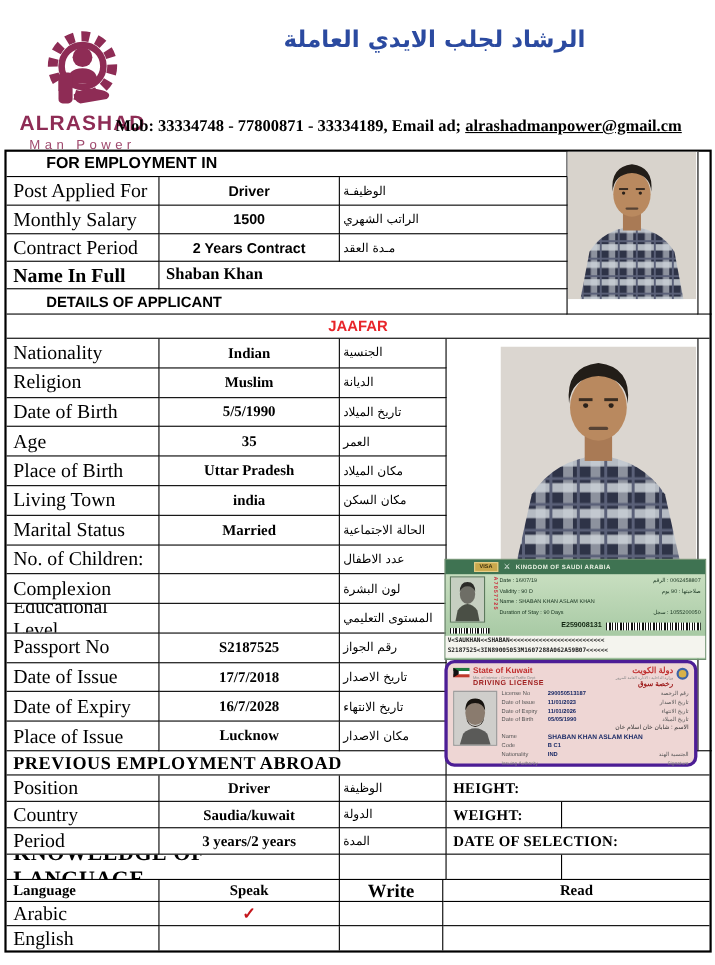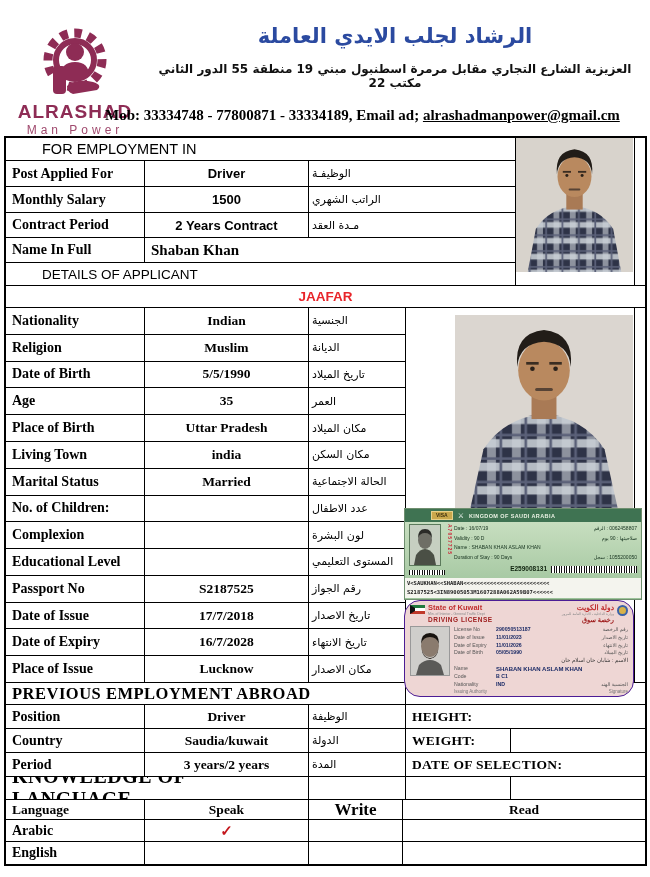--- a/index.html
+++ b/index.html
@@ -21,25 +21,25 @@
   .secA{grid-template-columns:139px 164px 207px 119px 10px;grid-template-rows:23px 26px 26px 25px 25px 23px 22px;}
   .secB{grid-template-columns:139px 164px 97px 229px 10px;grid-template-rows:repeat(14,1fr);height:375px;}
   .secC{grid-template-columns:139px 164px 97px 105px 134px;grid-template-rows:22px 24px 24px 24px;}
   .secD1{grid-template-columns:303px 97px 105px 134px;grid-template-rows:23px;}
   .secD2{grid-template-columns:139px 164px 94px 242px;grid-template-rows:20px 22px 22px;}
 
   .cell{border-right:1.5px solid #000;border-bottom:1.5px solid #000;box-sizing:border-box;display:flex;align-items:center;padding:0 6px;overflow:hidden;min-width:0;}
   .noR{border-right:none;}.noB{border-bottom:none;}
   .ctr{justify-content:center;text-align:center;}
   .b{font-weight:bold;}
-  .lbl{font-size:14px;font-weight:bold;}
+  .lbl{font-size:18px;}
   .val{font-size:13.5px;font-weight:bold;}
   .sansb{font-family:"Liberation Sans",sans-serif;font-weight:bold;font-size:13px;}
   .ar{font-family:"DejaVu Sans",sans-serif;font-size:11px;justify-content:flex-end;direction:rtl;padding:0 3px;}
-  .hsans{font-family:"Liberation Sans",sans-serif;font-weight:normal;font-size:14.5px;padding-left:36px;}
+  .hsans{font-family:"Liberation Sans",sans-serif;font-weight:bold;font-size:14.5px;padding-left:36px;}
   .hserif{font-weight:bold;font-size:16.5px;letter-spacing:.5px;}
   .jaafar{font-family:"Liberation Sans",sans-serif;font-weight:bold;font-size:13.5px;color:#e8252a;}
   .rightlbl{font-weight:bold;font-size:13.5px;letter-spacing:.3px;}
   .check{color:#c4161c;font-weight:bold;font-size:15px;}
 
   
   .photoA{padding:0;align-items:flex-start;background:#fff;}
   .photoA svg{display:block;}
   .panelB{position:relative;padding:0;overflow:visible;}
   .photo-large{position:absolute;left:49px;top:7px;width:178px;height:198px;z-index:1;}
@@ -55,21 +55,21 @@
   .visa-vert{writing-mode:vertical-rl;font-size:5px;font-weight:bold;color:#cc2a3a;letter-spacing:1px;margin:0 2px;line-height:1;}
   .visa-fields{flex:1;font-size:5px;color:#17331f;line-height:1.9;min-width:0;}
   .visa-row{display:flex;justify-content:space-between;white-space:nowrap;}
   .visa-serial-row{display:flex;justify-content:flex-end;align-items:center;gap:4px;margin-top:1px;}
   .visa-serial{font-size:6.5px;font-weight:bold;color:#10240f;}
   .barcode{height:7px;width:86px;background:repeating-linear-gradient(90deg,#111 0 1px,#fff 1px 3px,#111 3px 4px,#fff 4px 5px);}
   .barcode.small{width:36px;height:5px;}
   .visa-mrz{background:#f4f4ee;font-family:"DejaVu Sans Mono",monospace;font-size:5.5px;font-weight:bold;color:#222;line-height:1.6;padding:1px 2px;white-space:nowrap;overflow:hidden;}
 
   
-  .lic-card{position:absolute;left:-2px;top:292px;width:230px;height:97px;z-index:2;background:#eed6d4;border:1px solid #4c1d95;border-radius:16px;box-sizing:border-box;padding:3px 5px;font-family:"Liberation Sans",sans-serif;}
+  .lic-card{position:absolute;left:-2px;top:292px;width:230px;height:97px;z-index:2;background:#eed6d4;border:3px solid #4c1d95;border-radius:9px;box-sizing:border-box;padding:3px 5px;font-family:"Liberation Sans",sans-serif;}
   .lic-head{display:flex;align-items:flex-start;gap:3px;}
   .lic-flag{flex:none;margin-top:1px;}
   .lic-h-left{flex:1;min-width:0;}
   .lic-country{color:#c03030;font-weight:bold;font-size:7.5px;line-height:1.1;}
   .lic-dept{color:#8a8a8a;font-size:3.5px;line-height:1.2;}
   .lic-title{color:#a02020;font-weight:bold;font-size:6.5px;letter-spacing:.5px;}
   .lic-h-right{text-align:right;direction:rtl;min-width:0;}
   .lic-emblem{flex:none;width:11px;height:11px;border-radius:50%;border:2px solid #3a62a8;background:#d8b24a;box-sizing:border-box;margin-top:1px;}
   .lic-body{display:flex;gap:4px;margin-top:2px;}
   .lic-photo{width:38px;height:48px;border:1px solid #999;background:#cfcecb;flex:none;}
@@ -98,21 +98,20 @@
       <rect x="30" y="42" width="13" height="28" rx="4" fill="#8e2c55"></rect>
       <path d="M44 62 Q54 54 70 58 Q80 61 74 66 L50 70 Q44 68 44 62 Z" fill="#8e2c55"></path>
       <rect x="24" y="56" width="6" height="14" rx="3" fill="#fff"></rect>
     </svg>
     <div class="logo-name">ALRASHAD</div>
     <div class="logo-sub">Man Power</div>
   </div>
 
   <div class="hdr-center">
     <div class="hdr-title">الرشاد لجلب الايدي العاملة</div>
-    <div class="hdr-addr">العزيزية الشارع التجاري مقابل مرمرة اسطنبول مبني 19 منطقة 55 الدور الثاني مكتب 22</div>
   </div>
   <div class="hdr-contact">
     <span>Mob: 33334748 - 77800871 - 33334189, Email ad; </span><span class="email">alrashadmanpower@gmail.cm</span>
   </div>
 
   <div class="form-table">
 
     <div class="grid secA">
       <div class="cell hsans" style="grid-area:1/1/2/4">FOR EMPLOYMENT IN</div>
       <div class="cell photoA" style="grid-area:1/4/7/5">

